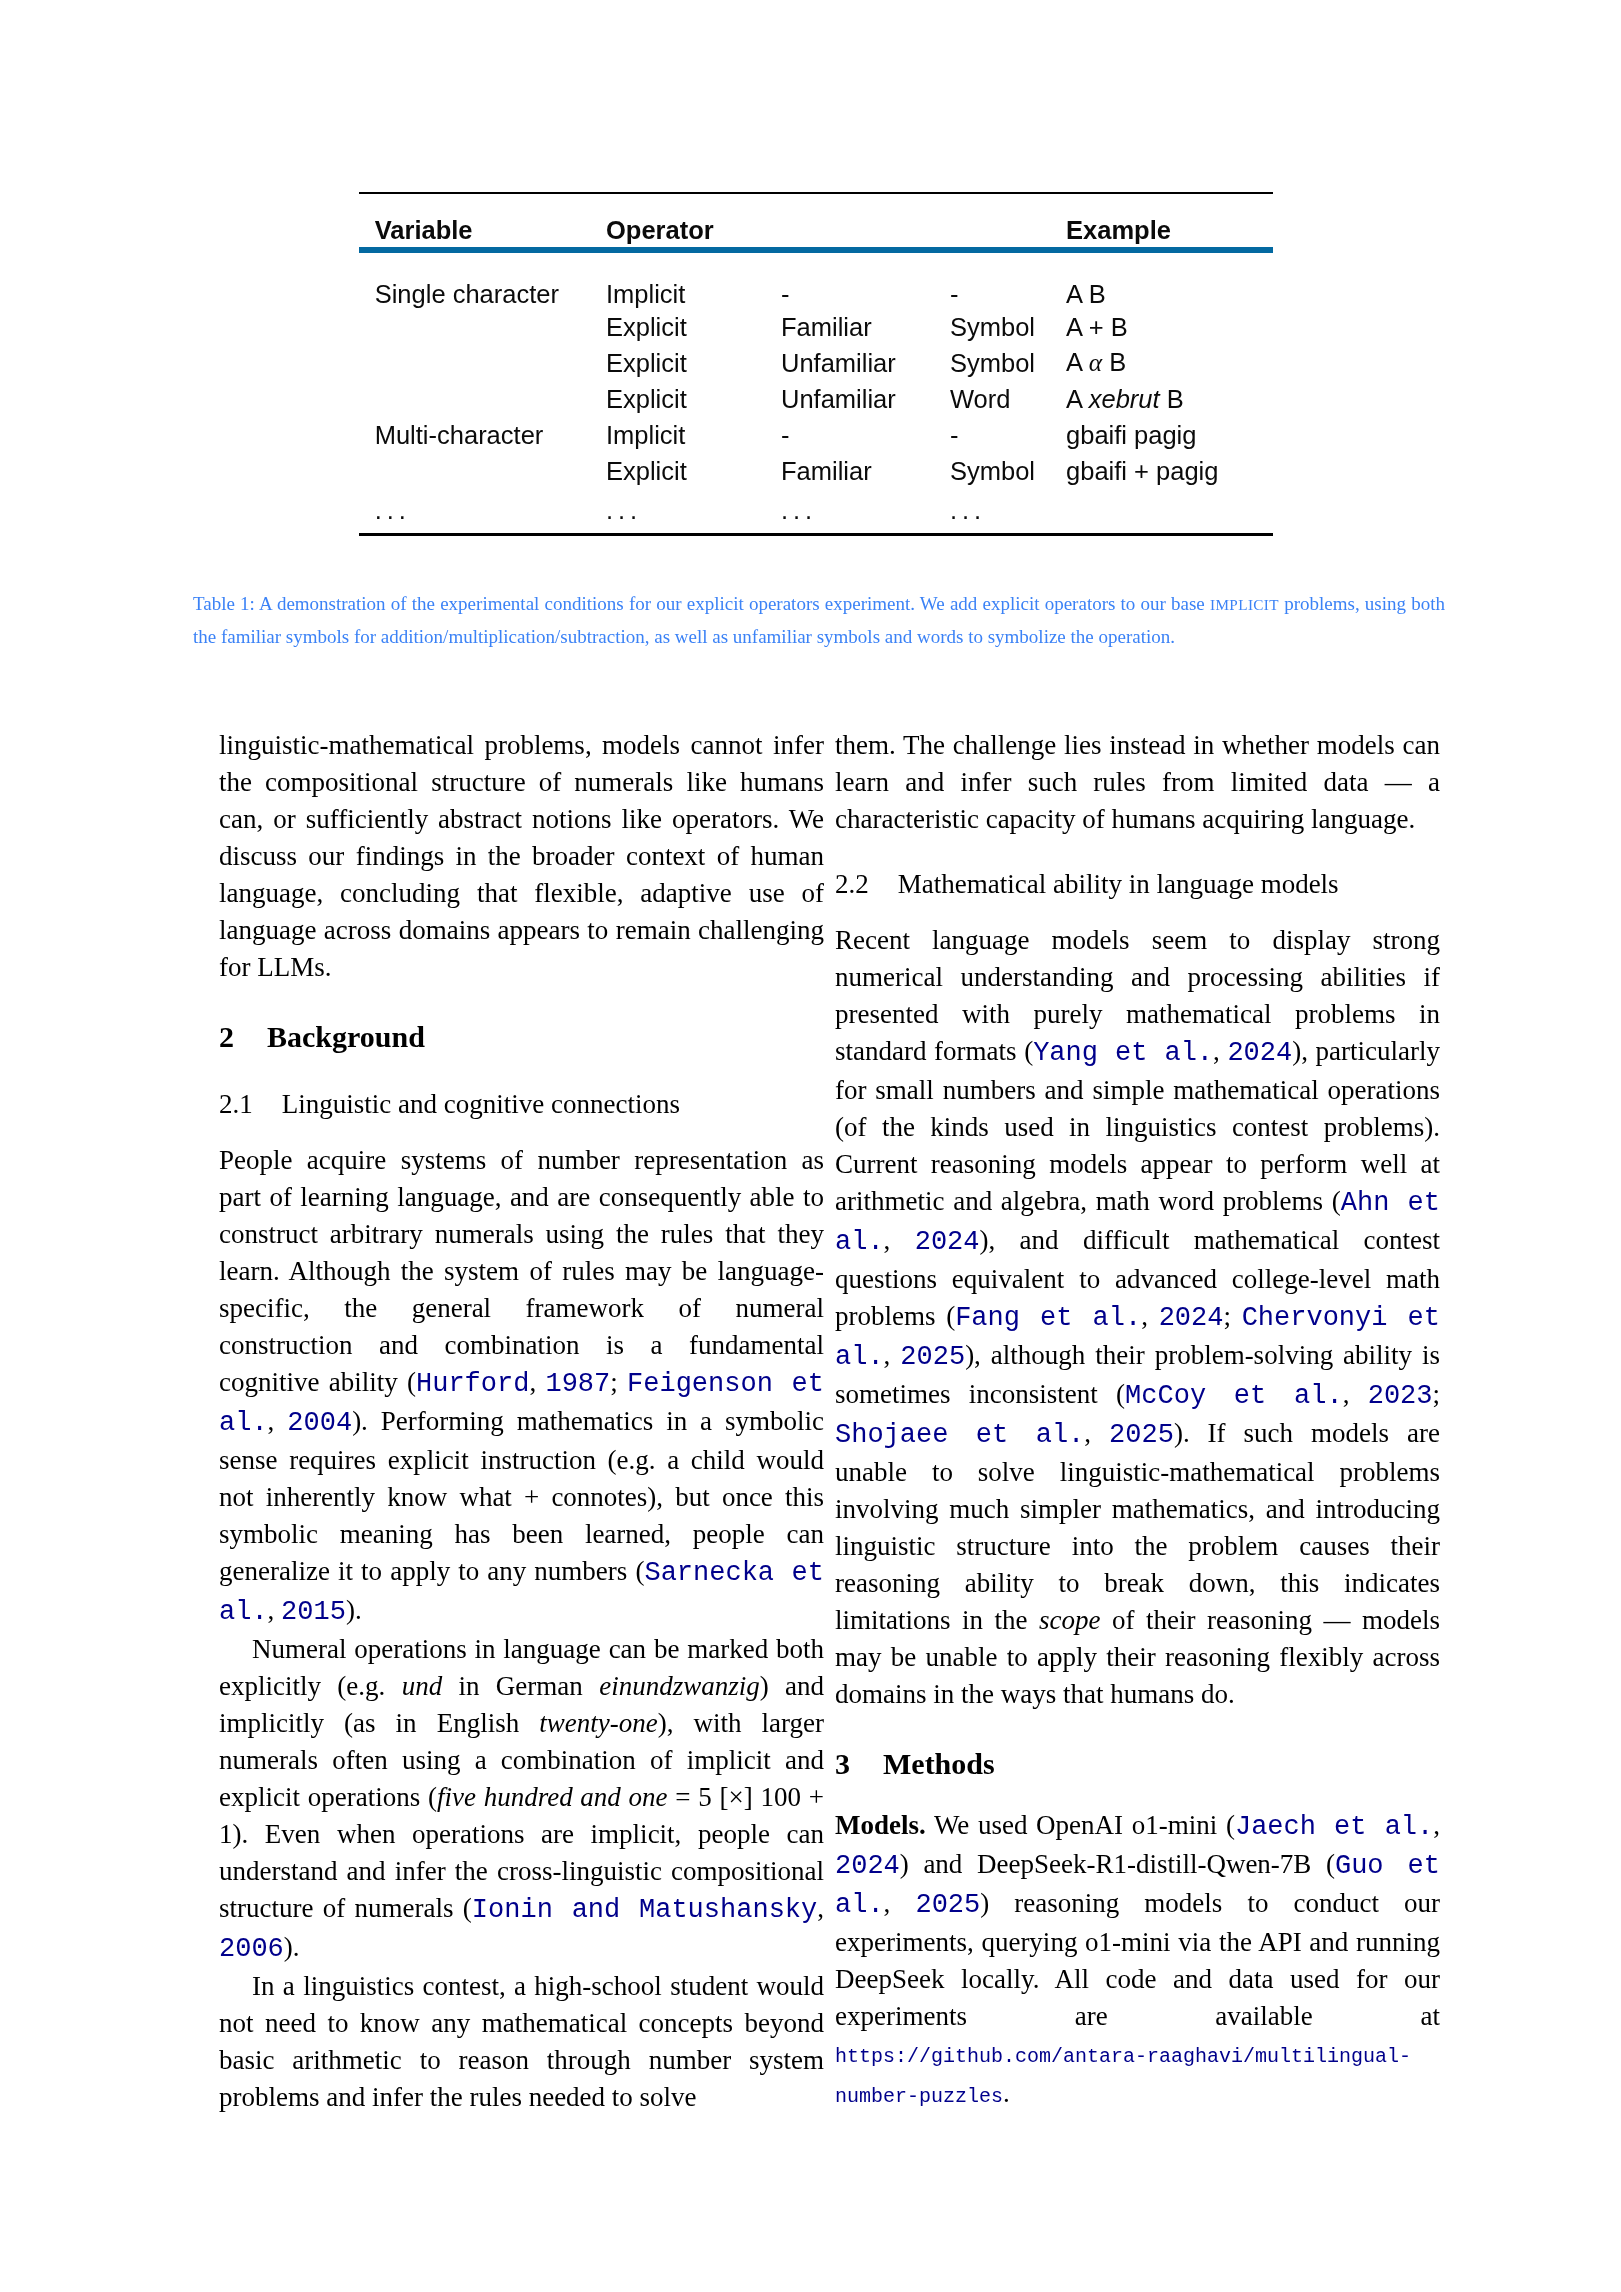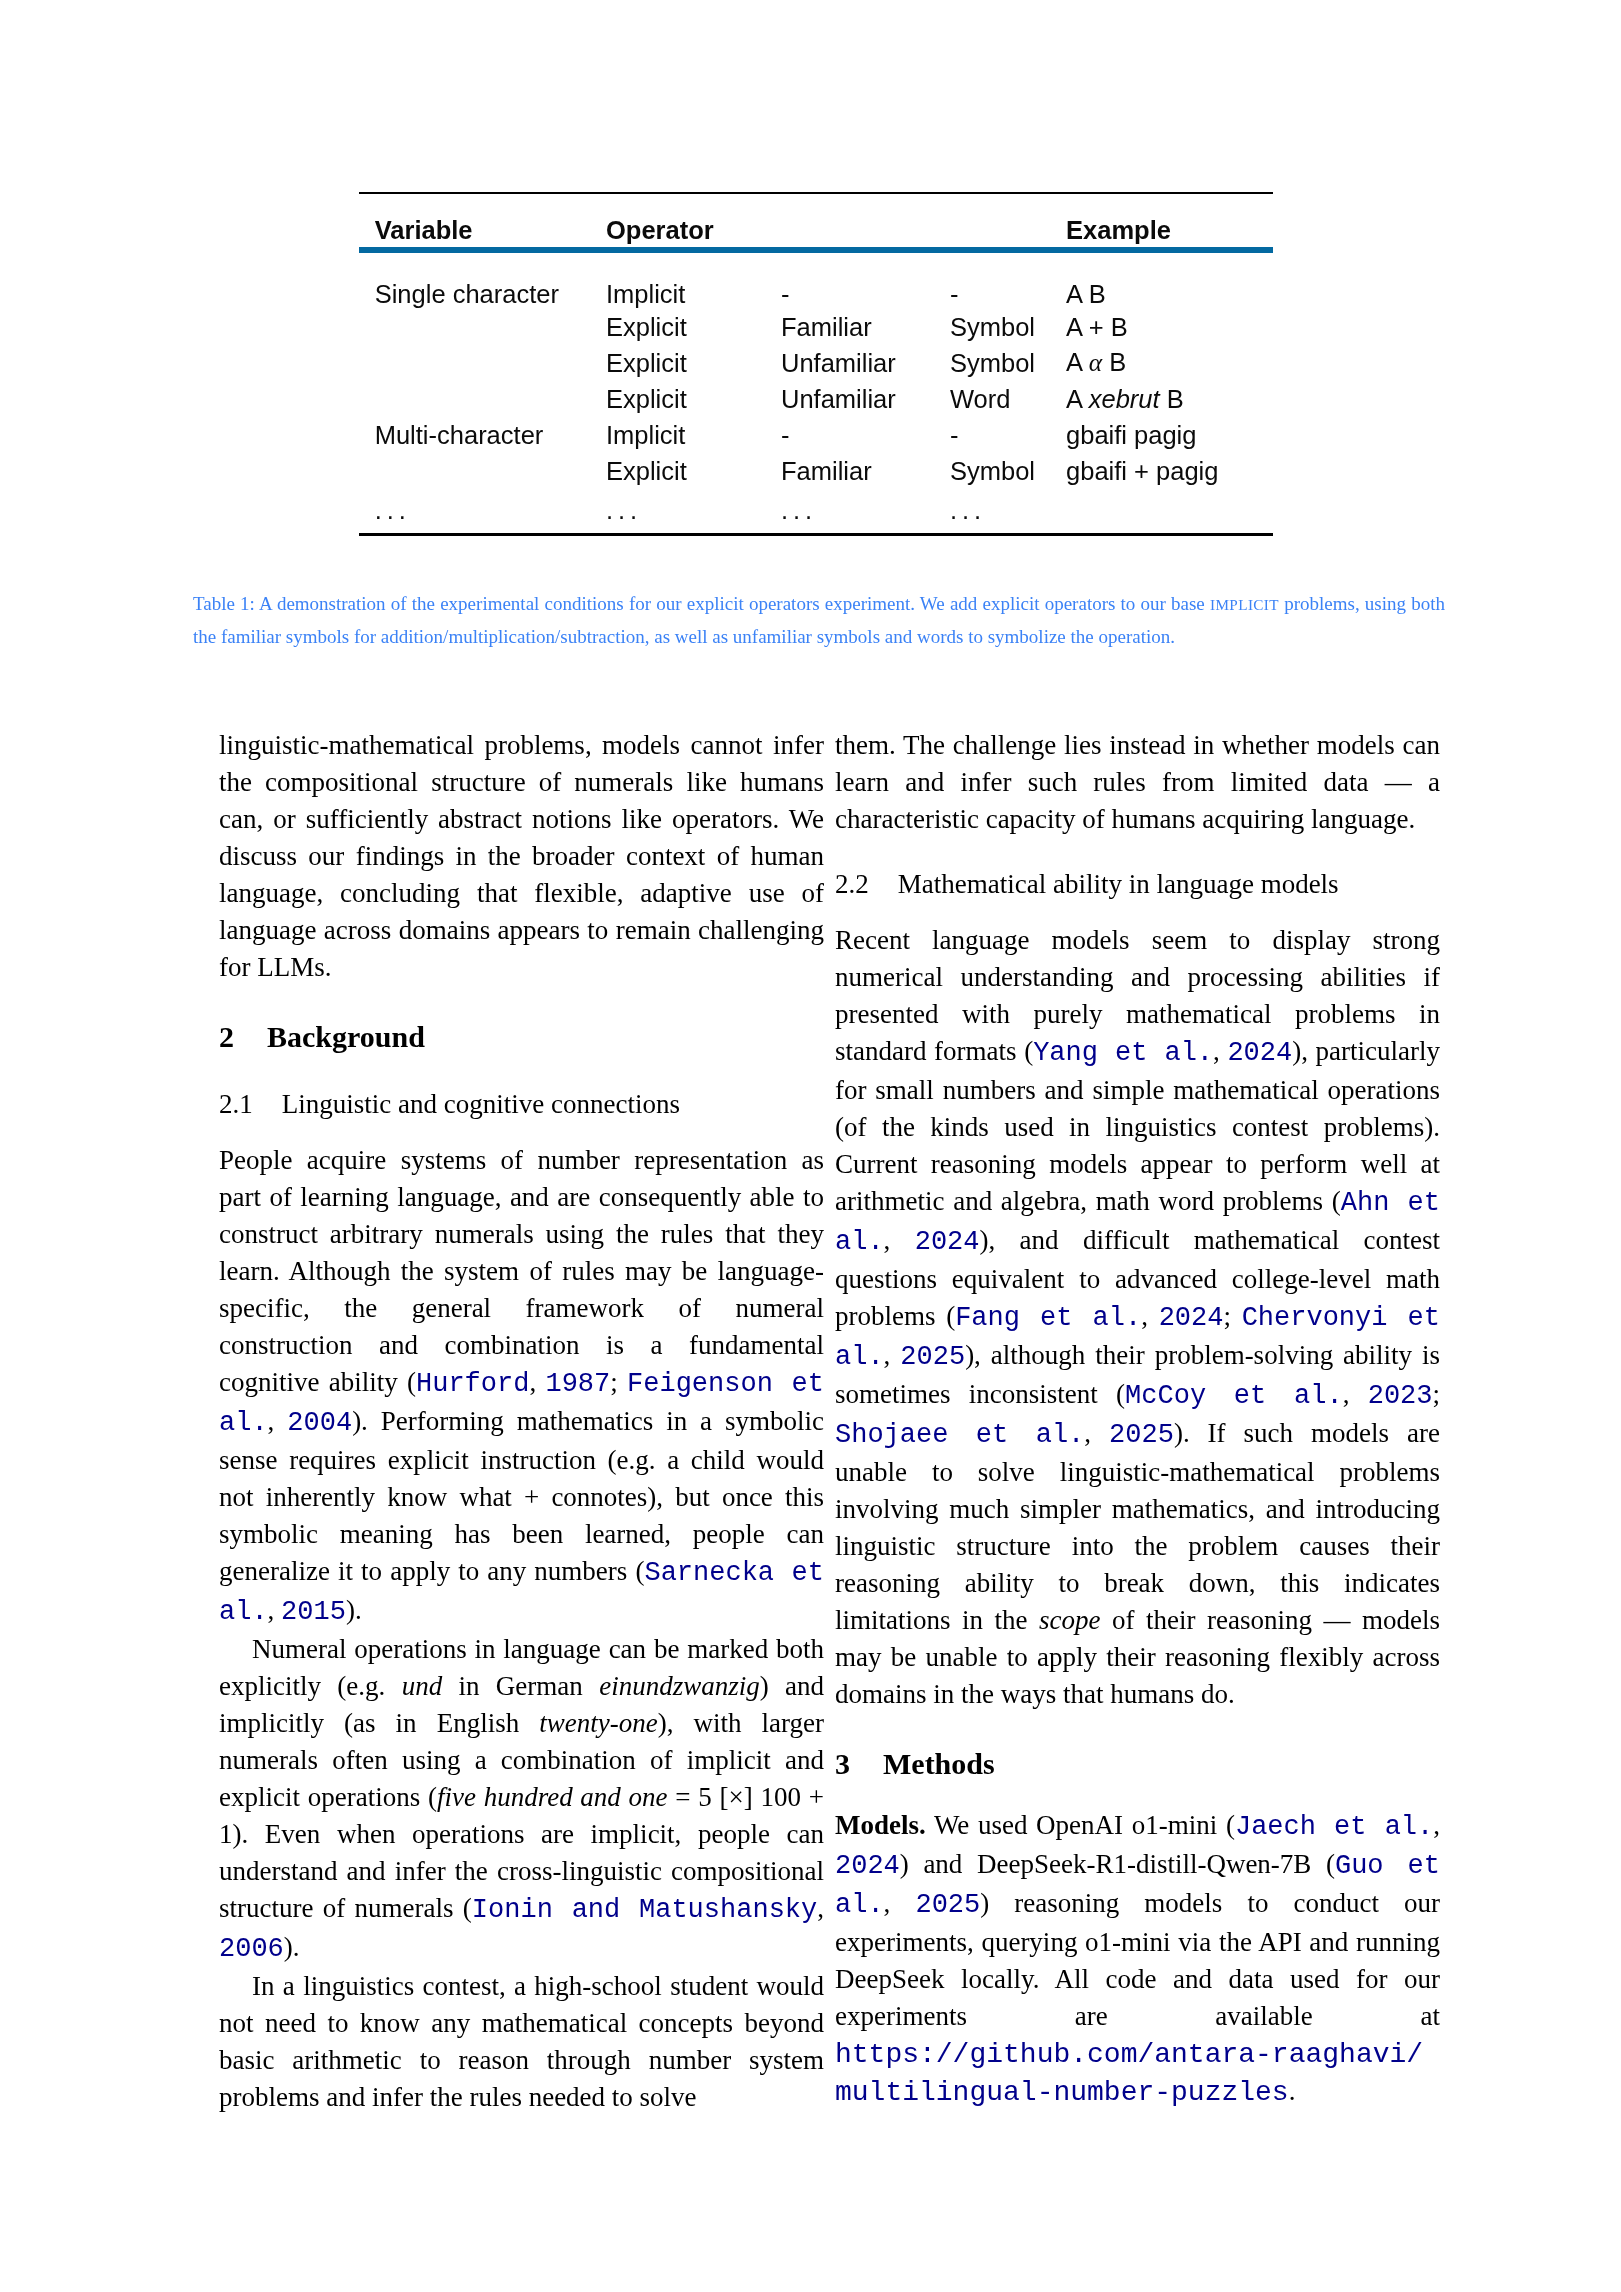--- a/index.html
+++ b/index.html
@@ -37,21 +37,21 @@
   .col p.para{margin:0;}
   .col p.indent{text-indent:33px;}
   .h1{font-size:30px;font-weight:bold;line-height:43px;margin:29px 0 21.6px;text-align:left;}
   .h2{font-size:27px;font-weight:normal;line-height:39px;margin:27.4px 0 17.6px;text-align:left;}
   .h1 .hnum{margin-right:33px;}
   .h2 .hnum{margin-right:29px;}
   .link{color:var(--link,#00008B);font-family:Liberation Mono, monospace;}
   .it{font-style:italic;}
   .bd{font-weight:bold;}
   .mono{font-family:"Liberation Mono","DejaVu Sans Mono",monospace;
-        font-size:28px;color:var(--link,#00008B);overflow-wrap:anywhere;}
+        font-size:20px;color:var(--link,#00008B);overflow-wrap:anywhere;}
 </style>
 </head>
 <body>
 
 <div class="page">
 
   <div class="tblwrap">
     <table class="cond">
       <colgroup>
         <col style="width:247px">

